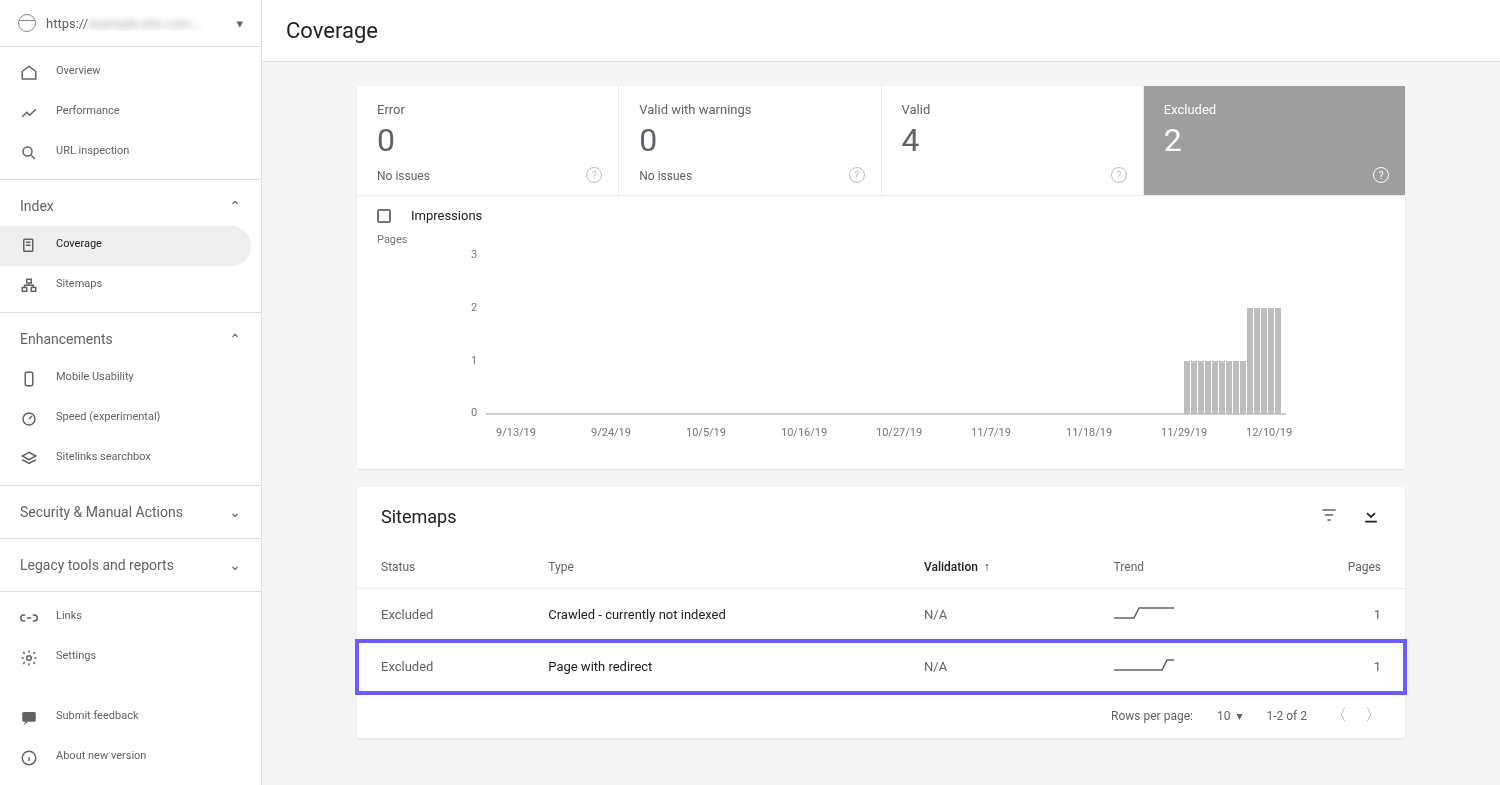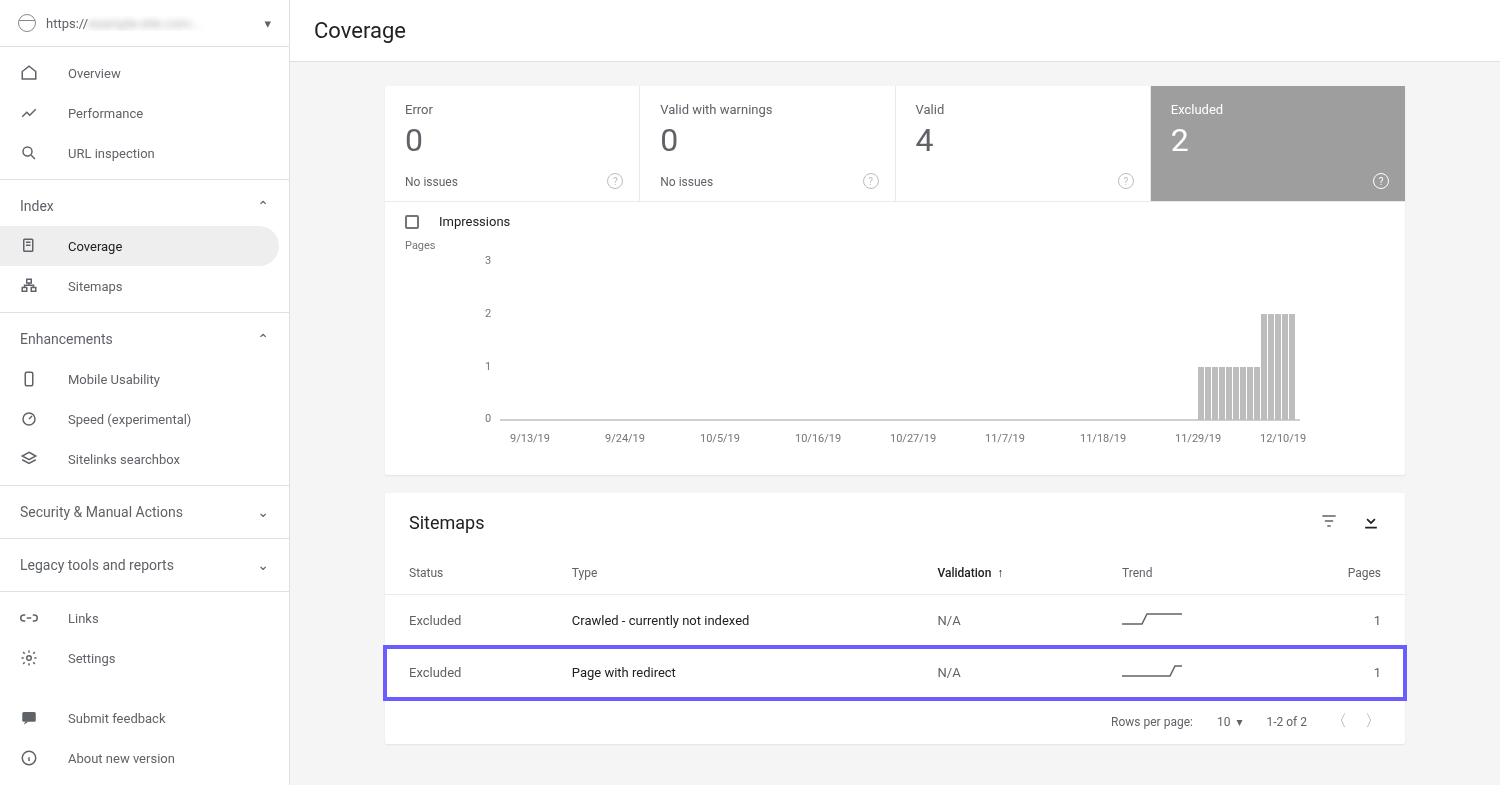--- a/index.html
+++ b/index.html
@@ -1,43 +1,43 @@
 <!DOCTYPE html>
 <html><head>
 <meta charset="utf-8">
 <style>
 * { box-sizing: border-box; margin: 0; padding: 0; }
 body { font-family: Roboto, Arial, sans-serif; background: #fff; color: #202124; font-size: 13px; }
 .app { display: flex; height: 785px; width: 1500px; }
-.sidebar { width: 290px; border-right: 1px solid #e0e0e0; display: flex; flex-direction: column; background: #fff; }
+.sidebar { width: 262px; border-right: 1px solid #e0e0e0; display: flex; flex-direction: column; background: #fff; }
 .property-selector { display: flex; align-items: center; padding: 14px 18px; gap: 10px; border-bottom: 1px solid #e0e0e0; cursor: pointer; }
 .globe-icon { width: 18px; height: 18px; border: 1.5px solid #888; border-radius: 50%; position: relative; flex-shrink: 0; }
 .globe-icon::after { content: ''; position: absolute; top: 30%; left: 0; right: 0; height: 1.5px; background: #888; }
 .prop-url { flex: 1; font-size: 13px; color: #5f6368; overflow: hidden; text-overflow: ellipsis; white-space: nowrap; }
 .prop-url .blur { filter: blur(3px); color: #aaa; }
 .dropdown-arrow { color: #5f6368; }
 .nav-group { border-bottom: 1px solid #e0e0e0; padding: 6px 0; }
 .nav-group-header { display: flex; align-items: center; justify-content: space-between; padding: 12px 20px; color: #5f6368; font-size: 14px; cursor: pointer; }
-.nav-item { display: flex; align-items: center; gap: 30px; padding: 11px 20px; color: #5f6368; font-size: 13px; cursor: pointer; }
+.nav-item { display: flex; align-items: flex-start; gap: 18px; padding: 11px 20px; color: #5f6368; font-size: 11px; cursor: pointer; }
 .nav-item .ico { width: 18px; display: inline-flex; justify-content: center; color: #5f6368; }
 .nav-item.active { background: #eeeeee; color: #202124; border-top-right-radius: 24px; border-bottom-right-radius: 24px; margin-right: 10px; }
 .main { flex: 1; background: #f5f5f5; overflow-y: auto; }
 .header { background: #fff; padding: 18px 24px; border-bottom: 1px solid #e0e0e0; }
 .header h1 { font-size: 22px; font-weight: 400; }
 .content { padding: 24px 95px; }
 .card { background: #fff; border-radius: 2px; box-shadow: 0 1px 2px rgba(0,0,0,.08); margin-bottom: 18px; }
 .stats-row { display: flex; border-bottom: 1px solid #e8eaed; }
 .stat-card { flex: 1; padding: 16px 20px 12px; border-right: 1px solid #e8eaed; position: relative; cursor: pointer; }
 .stat-card:last-child { border-right: none; }
 .stat-card.selected { background: #9e9e9e; color: #fff; }
 .stat-label { font-size: 13px; color: #5f6368; margin-bottom: 4px; }
 .stat-card.selected .stat-label { color: #fff; }
 .stat-value { font-size: 32px; font-weight: 400; color: #5f6368; line-height: 1.2; }
 .stat-card.selected .stat-value { color: #fff; }
-.stat-sub { font-size: 12px; color: #5f6368; margin-top: 16px; }
+.stat-sub { font-size: 12px; color: #5f6368; margin-top: 10px; }
 .stat-card.selected .stat-sub { color: #fff; }
 .stat-help { position: absolute; bottom: 12px; right: 16px; width: 16px; height: 16px; border: 1.5px solid #bdbdbd; border-radius: 50%; display: flex; align-items: center; justify-content: center; font-size: 10px; color: #bdbdbd; }
 .stat-card.selected .stat-help { border-color: #fff; color: #fff; }
 .chart-toggle { display: flex; align-items: center; gap: 20px; padding: 12px 20px 0; }
 .checkbox { width: 14px; height: 14px; border: 2px solid #757575; border-radius: 2px; }
 .chart-area { padding: 10px 20px 20px; }
 .axis-label { font-size: 11px; color: #757575; }
 .chart-svg { width: 100%; height: 200px; }
 .details-header { display: flex; align-items: center; justify-content: space-between; padding: 18px 24px; }
 .details-header h2 { font-size: 18px; font-weight: 400; }

